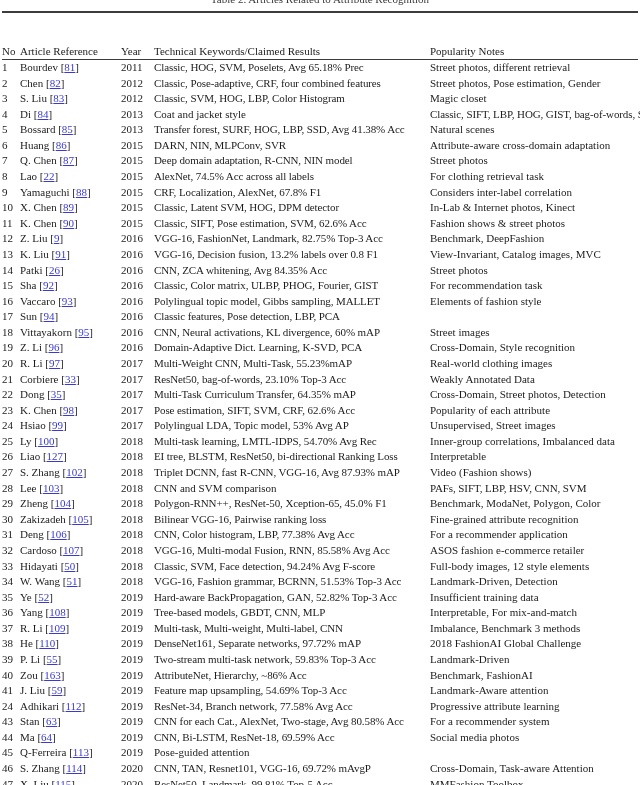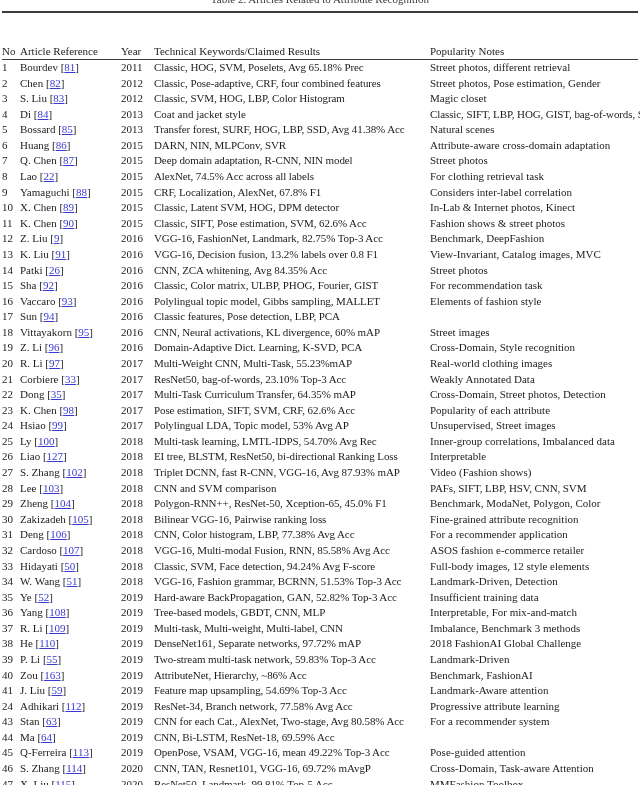--- a/index.html
+++ b/index.html
@@ -349,26 +349,26 @@
         <div class="cell c-ref">Stan [<a class="ref-link">63</a>]</div>
         <div class="cell c-year">2019</div>
         <div class="cell c-tech">CNN for each Cat., AlexNet, Two-stage, Avg 80.58% Acc</div>
         <div class="cell c-notes">For a recommender system</div>
       </div>
       <div class="row">
         <div class="cell c-no">44</div>
         <div class="cell c-ref">Ma [<a class="ref-link">64</a>]</div>
         <div class="cell c-year">2019</div>
         <div class="cell c-tech">CNN, Bi-LSTM, ResNet-18, 69.59% Acc</div>
+        <div class="cell c-notes">Social media photos</div>
       </div>
       <div class="row">
         <div class="cell c-no">45</div>
         <div class="cell c-ref">Q-Ferreira [<a class="ref-link">113</a>]</div>
         <div class="cell c-year">2019</div>
-        <div class="cell c-tech">OpenPose, VSAM, VGG-16, mean 49.22% Top-3 Acc</div>
         <div class="cell c-notes">Pose-guided attention</div>
       </div>
       <div class="row">
         <div class="cell c-no">46</div>
         <div class="cell c-ref">S. Zhang [<a class="ref-link">114</a>]</div>
         <div class="cell c-year">2020</div>
         <div class="cell c-tech">CNN, TAN, Resnet101, VGG-16, 69.72% mAvgP</div>
         <div class="cell c-notes">Cross-Domain, Task-aware Attention</div>
       </div>
       <div class="row">

